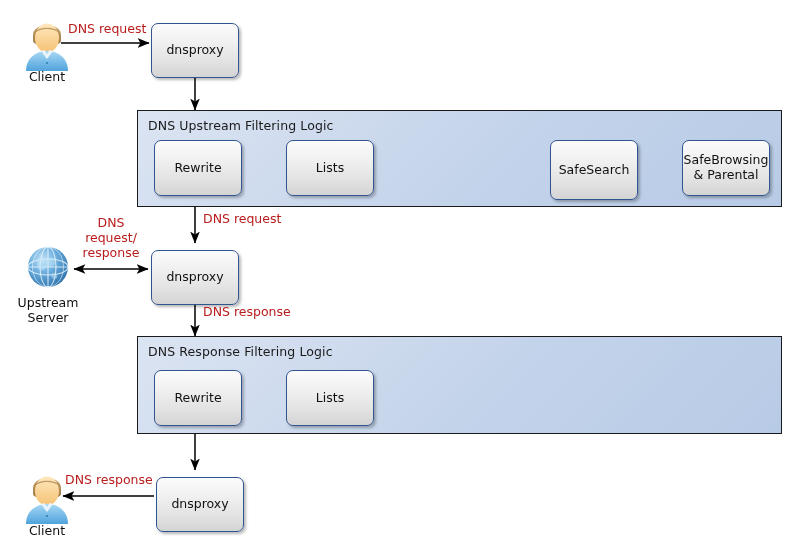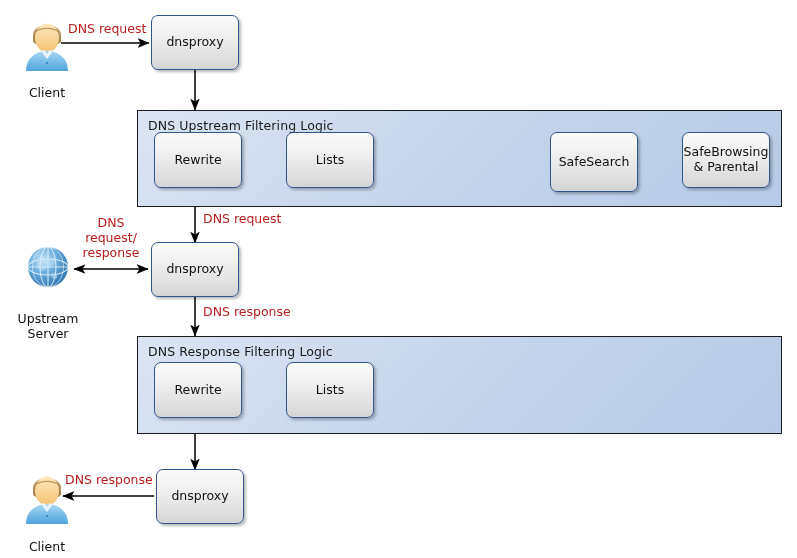--- a/index.html
+++ b/index.html
@@ -44,20 +44,21 @@
     background: linear-gradient(180deg, #fbfbfb 0%, #f2f2f2 30%, #e2e2e2 72%, #d4d4d4 100%);
     box-shadow: 2px 2px 3px rgba(0,0,0,0.28);
     display: flex;
     align-items: center;
     justify-content: center;
     text-align: center;
     font-size: 12.5px;
     color: #111111;
     line-height: 1.18;
     padding: 2px 8px;
+    margin-top: 8px;
   }
   .node span { display: block; }
 
   
   .edge-label {
     position: absolute;
     font-size: 12.5px;
     color: #b91c1c;
     white-space: nowrap;
     line-height: 1.18;
@@ -65,21 +66,20 @@
   .edge-label.center { text-align: center; white-space: normal; }
 
   
   .caption {
     position: absolute;
     font-size: 12.5px;
     color: #111111;
     text-align: center;
     line-height: 1.18;
     white-space: nowrap;
-    margin-top: 16px;
   }
 
   
   #arrows {
     position: absolute;
     left: 0; top: 0;
     width: 797px;
     height: 558px;
     pointer-events: none;
   }

